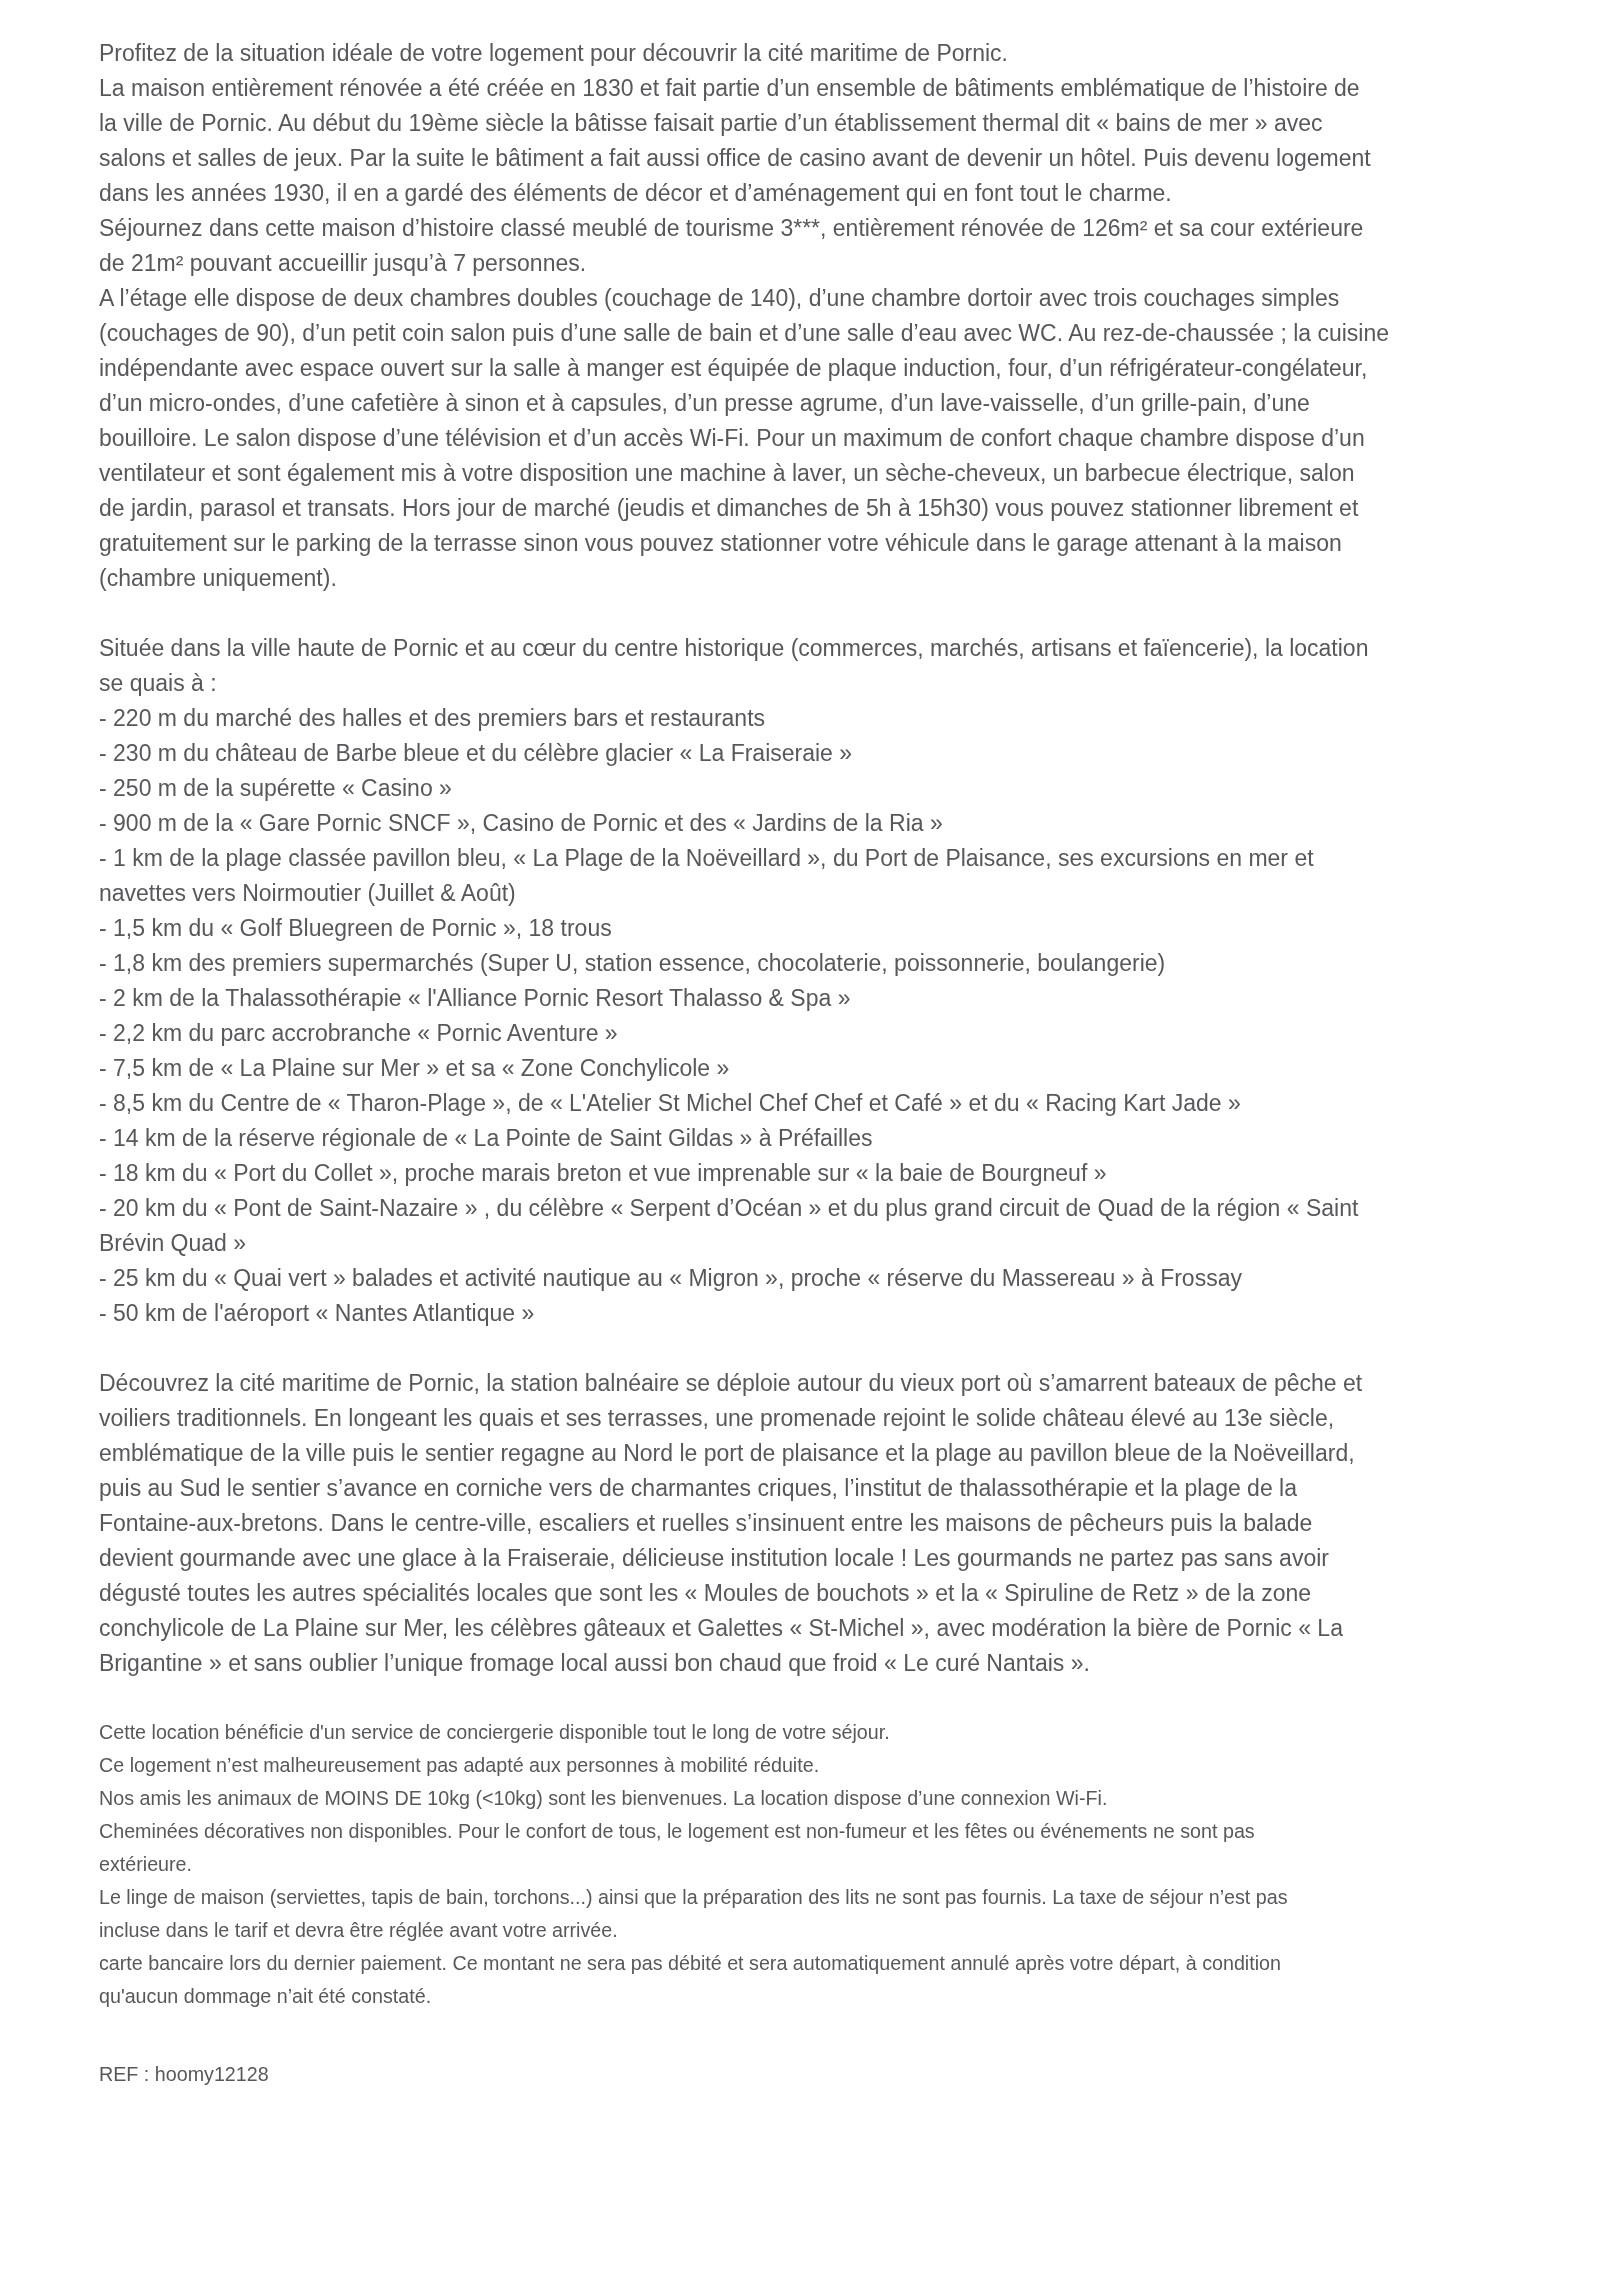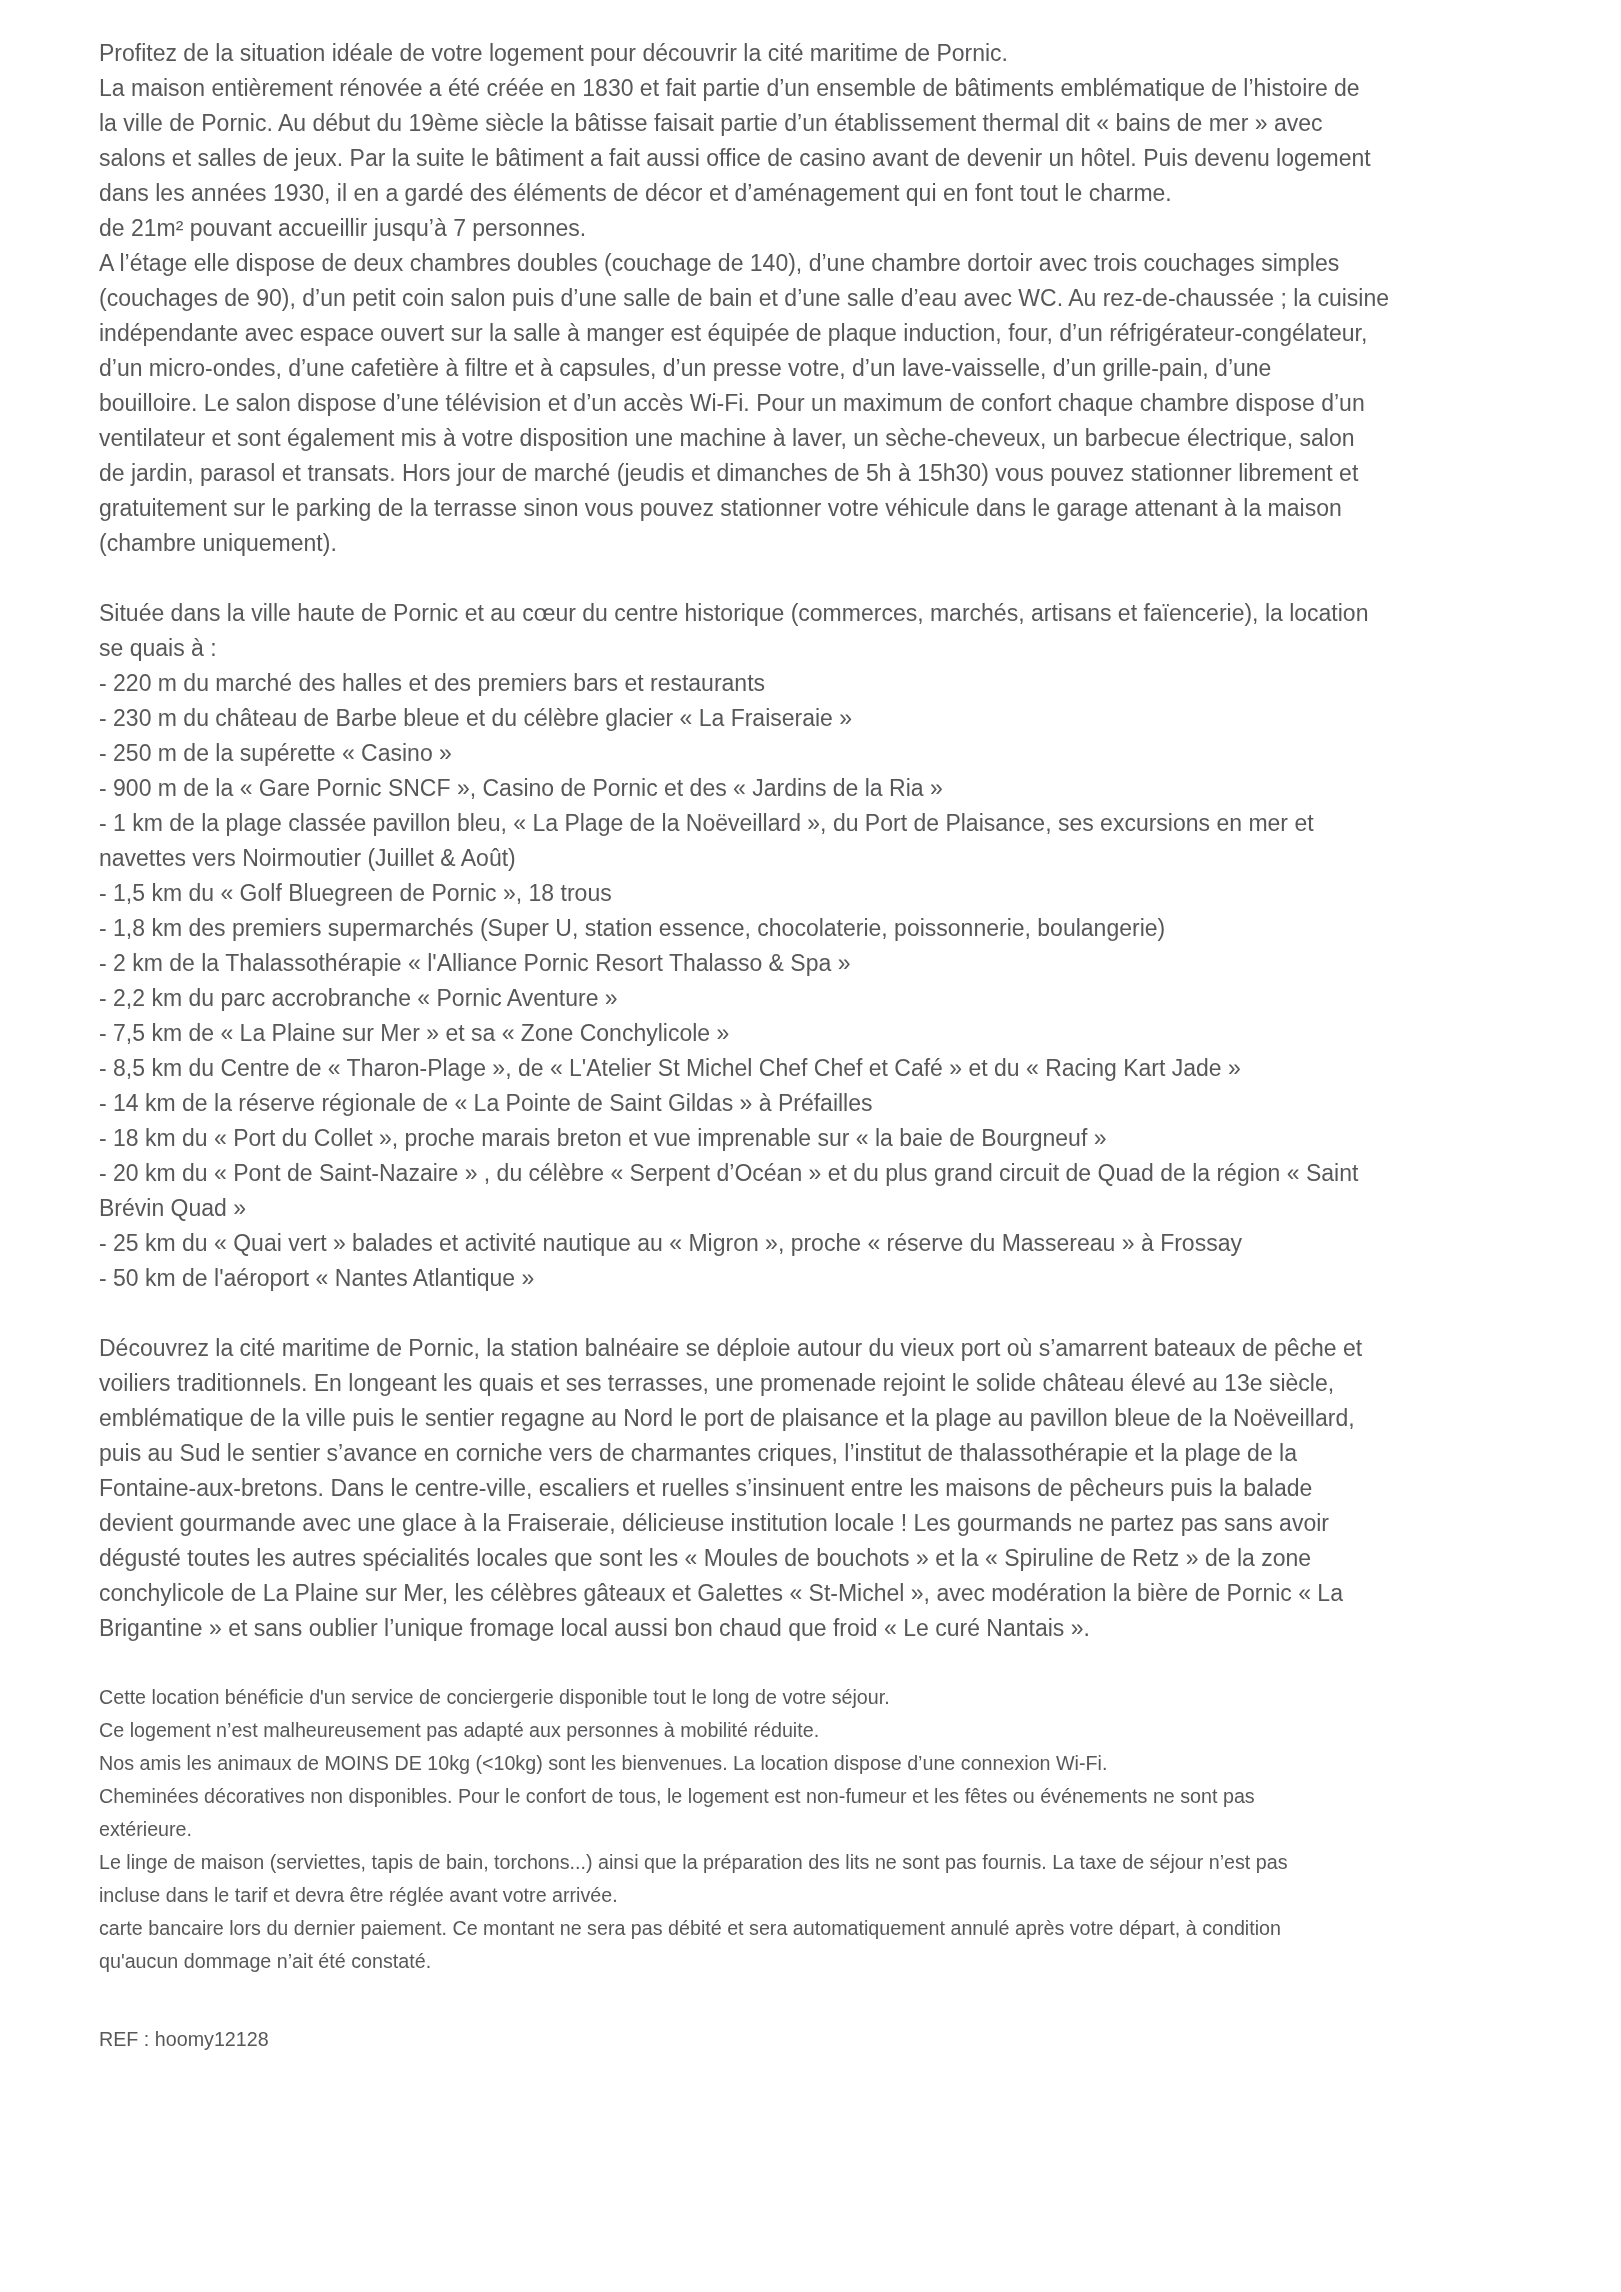--- a/index.html
+++ b/index.html
@@ -47,25 +47,26 @@
 <body>
 
 <div class="doc">
 
   <section class="block main-text">
     <div class="line">Profitez de la situation idéale de votre logement pour découvrir la cité maritime de Pornic.</div>
     <div class="line">La maison entièrement rénovée a été créée en 1830 et fait partie d’un ensemble de bâtiments emblématique de l’histoire de</div>
     <div class="line">la ville de Pornic. Au début du 19ème siècle la bâtisse faisait partie d’un établissement thermal dit « bains de mer » avec</div>
     <div class="line">salons et salles de jeux. Par la suite le bâtiment a fait aussi office de casino avant de devenir un hôtel. Puis devenu logement</div>
     <div class="line">dans les années 1930, il en a gardé des éléments de décor et d’aménagement qui en font tout le charme.</div>
+    <div class="line">Séjournez dans cette maison d’histoire classé meublé de tourisme 3***, entièrement rénovée de 126m² et sa cour extérieure</div>
     <div class="line">de 21m² pouvant accueillir jusqu’à 7 personnes.</div>
     <div class="line">A l’étage elle dispose de deux chambres doubles (couchage de 140), d’une chambre dortoir avec trois couchages simples</div>
     <div class="line">(couchages de 90), d’un petit coin salon puis d’une salle de bain et d’une salle d’eau avec WC. Au rez-de-chaussée ; la cuisine</div>
     <div class="line">indépendante avec espace ouvert sur la salle à manger est équipée de plaque induction, four, d’un réfrigérateur-congélateur,</div>
-    <div class="line">d’un micro-ondes, d’une cafetière à filtre et à capsules, d’un presse votre, d’un lave-vaisselle, d’un grille-pain, d’une</div>
+    <div class="line">d’un micro-ondes, d’une cafetière à sinon et à capsules, d’un presse agrume, d’un lave-vaisselle, d’un grille-pain, d’une</div>
     <div class="line">bouilloire. Le salon dispose d’une télévision et d’un accès Wi-Fi. Pour un maximum de confort chaque chambre dispose d’un</div>
     <div class="line">ventilateur et sont également mis à votre disposition une machine à laver, un sèche-cheveux, un barbecue électrique, salon</div>
     <div class="line">de jardin, parasol et transats. Hors jour de marché (jeudis et dimanches de 5h à 15h30) vous pouvez stationner librement et</div>
     <div class="line">gratuitement sur le parking de la terrasse sinon vous pouvez stationner votre véhicule dans le garage attenant à la maison</div>
     <div class="line">(chambre uniquement).</div>
   </section>
 
   <section class="block main-text">
     <div class="line">Située dans la ville haute de Pornic et au cœur du centre historique (commerces, marchés, artisans et faïencerie), la location</div>
     <div class="line">se quais à :</div>

